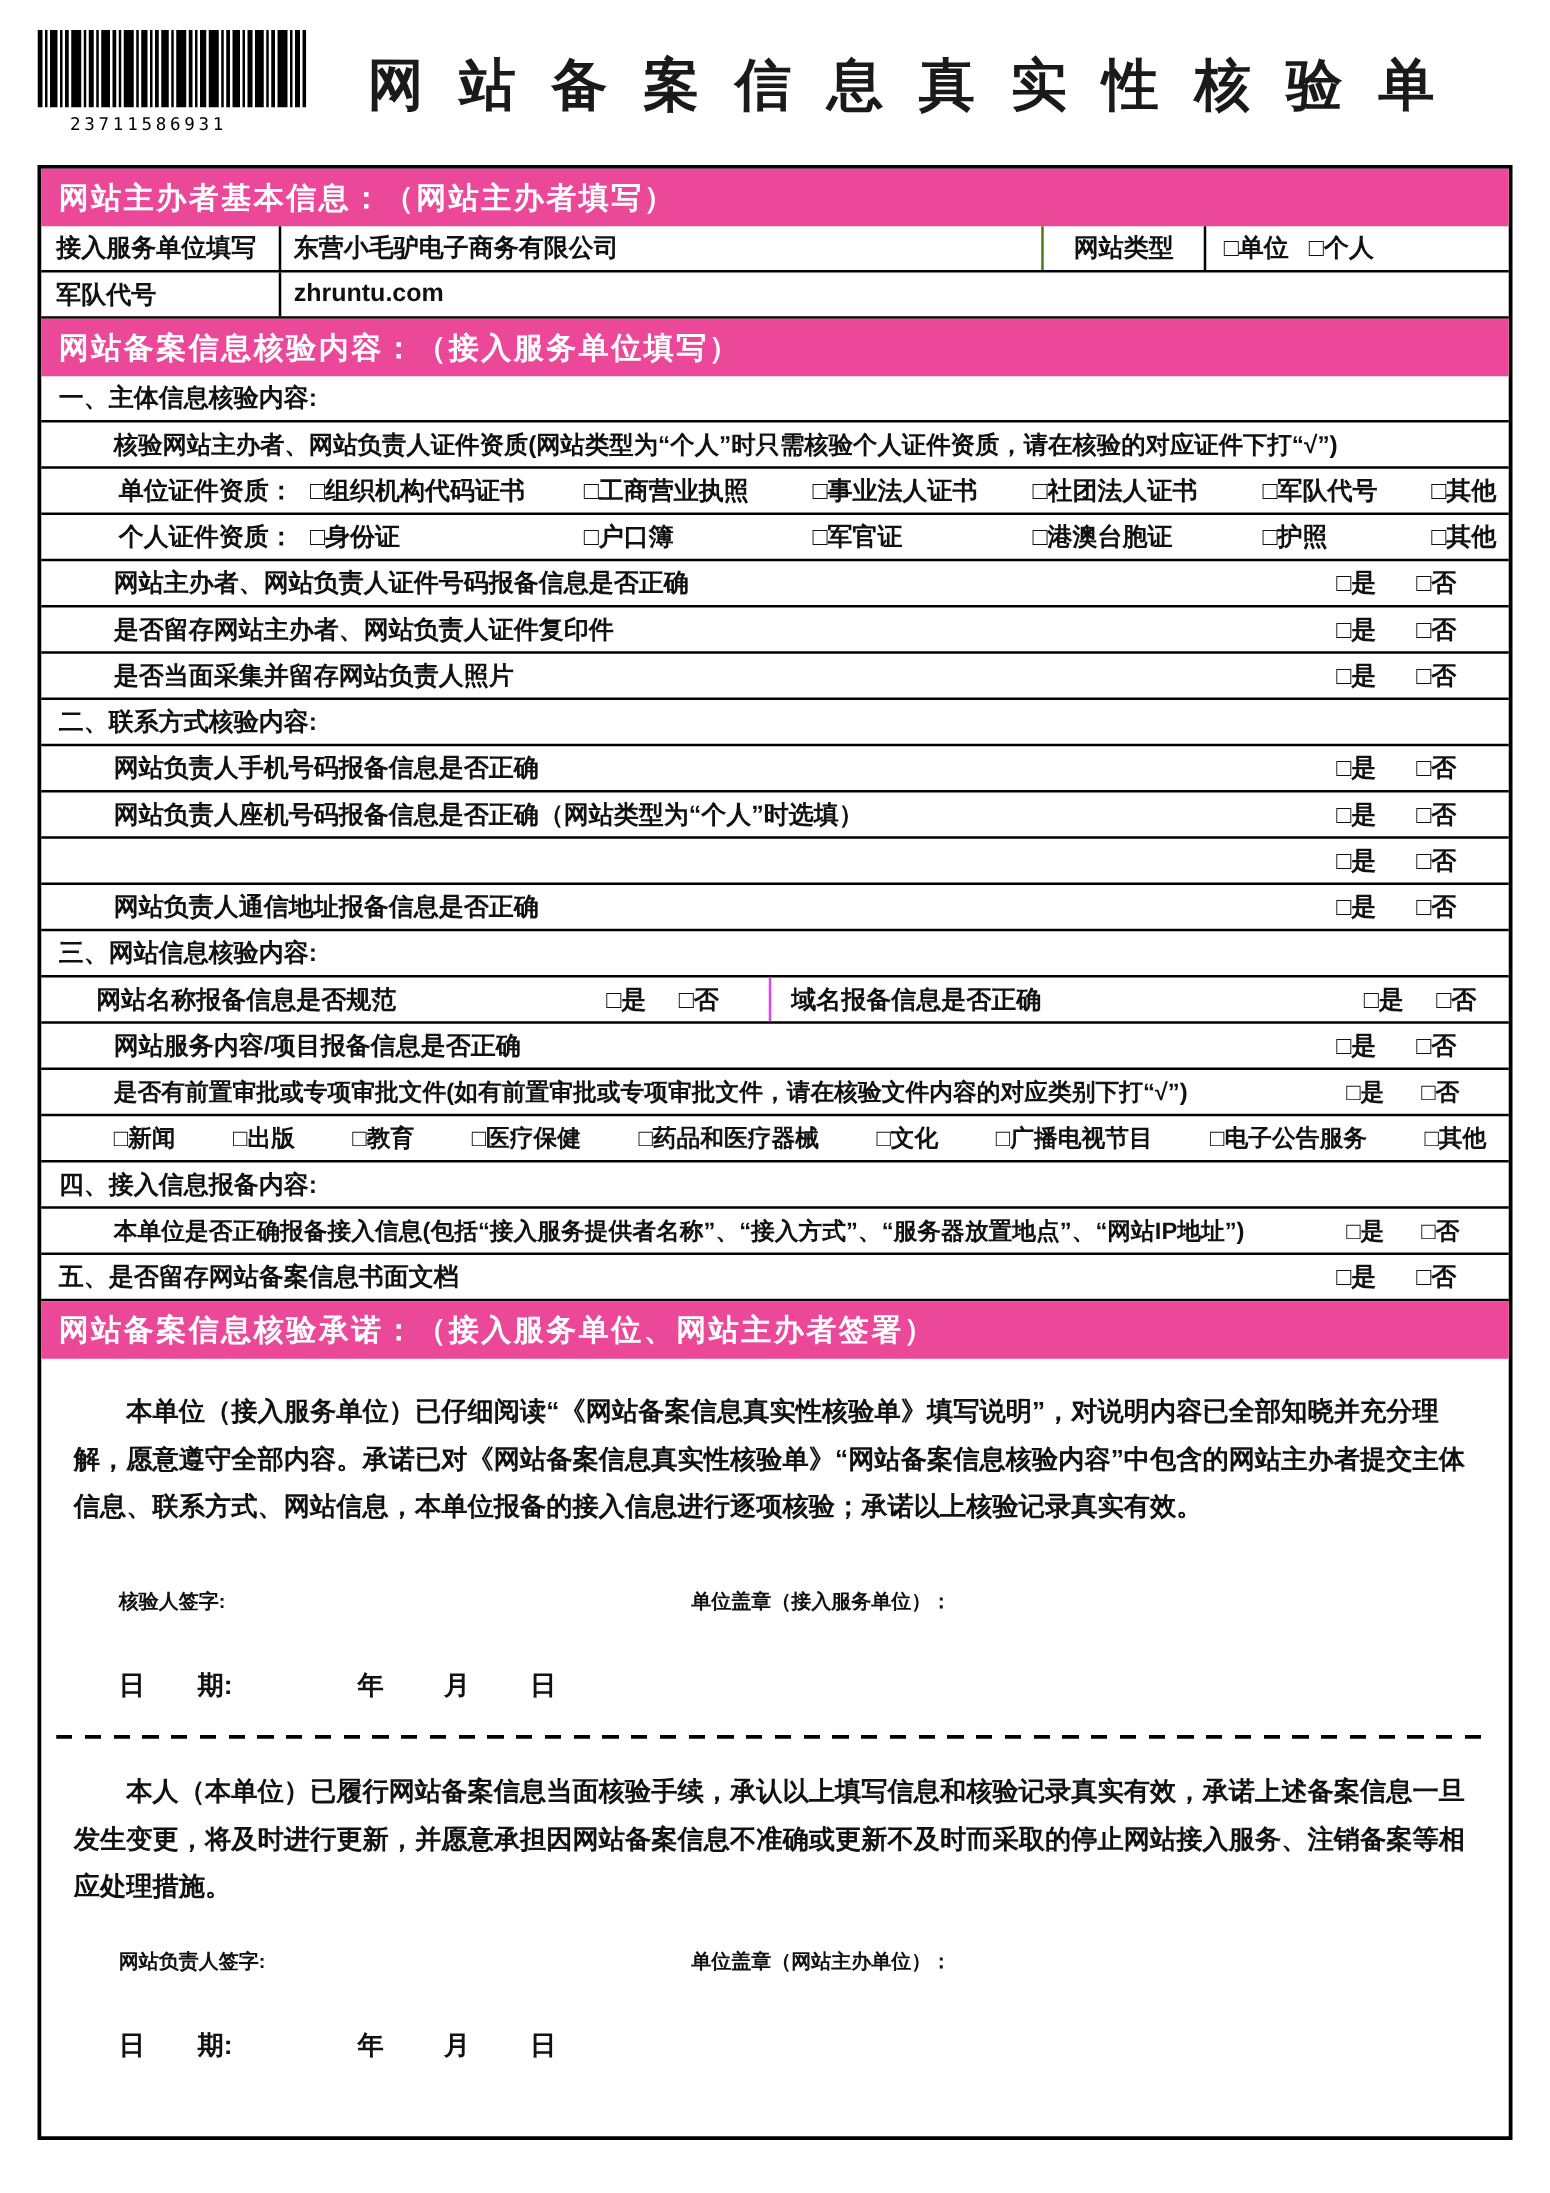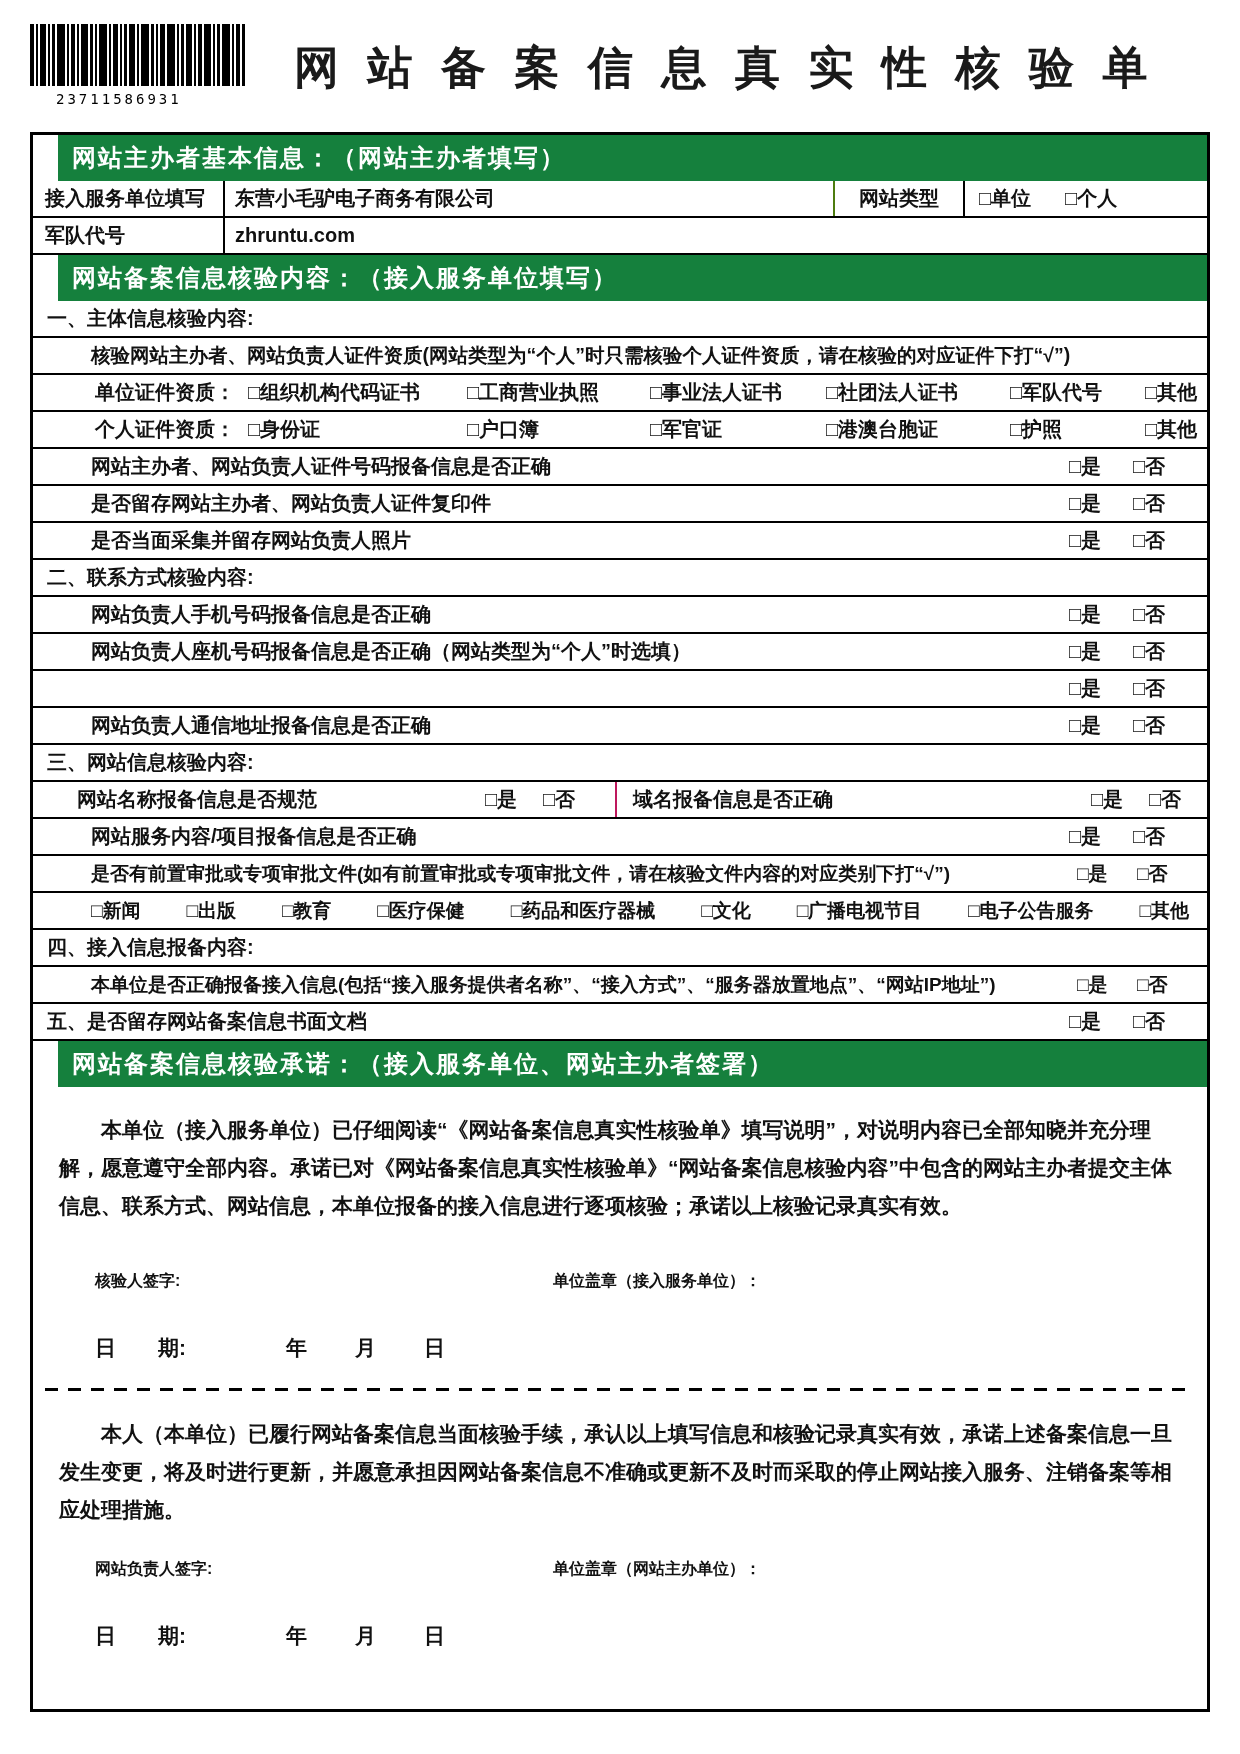--- a/index.html
+++ b/index.html
@@ -6,45 +6,45 @@
   body{
     width:1240px;height:1754px;background:#fff;color:#111;
     font-family:"Liberation Sans","DejaVu Sans",sans-serif;
     overflow:hidden;
   }
   .header{display:flex;align-items:flex-start;margin:24px 30px 8px 30px;height:100px;}
   .barcode-block{width:250px;}
   .barcode-num{font-family:"DejaVu Sans Mono",monospace;font-size:14px;letter-spacing:3px;margin-top:1px;padding-left:26px;color:#000;}
   .doc-title{flex:1;font-size:45px;font-weight:bold;letter-spacing:8px;padding-left:14px;padding-top:14px;white-space:nowrap;color:#1a1a1a;}
   .form{margin:0 30px;border:3px solid #000;}
-  .bar{background:#15803d;color:#fff;height:46px;display:flex;align-items:center;
-       padding-left:14px;font-size:24px;font-weight:bold;letter-spacing:2px;margin-left:25px;}
+  .bar{background:#ec4899;color:#fff;height:46px;display:flex;align-items:center;
+       padding-left:14px;font-size:24px;font-weight:bold;letter-spacing:2px;}
   .row{display:flex;align-items:center;height:37px;border-bottom:2px solid #000;
        font-size:20px;font-weight:bold;padding-right:10px;box-sizing:border-box;}
   .row:last-child{border-bottom:none;}
   .cell{display:flex;align-items:center;height:100%;box-sizing:border-box;}
   .lblcell{width:192px;border-right:2px solid #000;padding-left:12px;}
   .valcell{flex:1;padding-left:10px;}
   .typecell{width:132px;border-left:2px solid #4d7c0f;border-right:2px solid #000;justify-content:center;}
-  .typeopts{width:232px;padding-left:14px;gap:34px;}
+  .typeopts{width:232px;padding-left:14px;gap:16px;}
   .sect{padding-left:14px;}
   .indent{padding-left:58px;}
   .note{font-size:19.5px;}
   .qt{flex:1;white-space:nowrap;}
   .yn{width:64px;white-space:nowrap;}
   .yn.first{margin-left:auto;}
   .cert span{white-space:nowrap;display:inline-block;}
   .cert{padding-left:62px;}
   .cert .c0{width:153px;}
   .cert .c1{width:219px;}
   .cert .c2{width:183px;}
   .cert .c3{width:176px;}
   .cert .c4{width:184px;}
   .cert .c5{width:135px;}
-  .half-l{width:584px;border-right:2px solid #be185d;padding-left:44px;padding-right:14px;}
+  .half-l{width:584px;border-right:2px solid #d946ef;padding-left:44px;padding-right:14px;}
   .half-r{flex:1;padding-left:16px;}
   .half-l .yn,.half-r .yn{width:58px;}
   .cats{justify-content:space-between;padding-left:58px;padding-right:18px;font-size:19px;}
   .cats span{white-space:nowrap;}
   .inlineq{font-size:19px;}
   .inlineq .yn{width:60px;}
   .pledge-box{height:598px;box-sizing:border-box;}
   .para{font-size:21px;font-weight:bold;line-height:38px;text-indent:2em;margin:24px 26px 0 26px;}
   .signrow{display:flex;margin:46px 0 0 62px;font-size:16px;font-weight:bold;}
   .signrow .s1{width:458px;}

